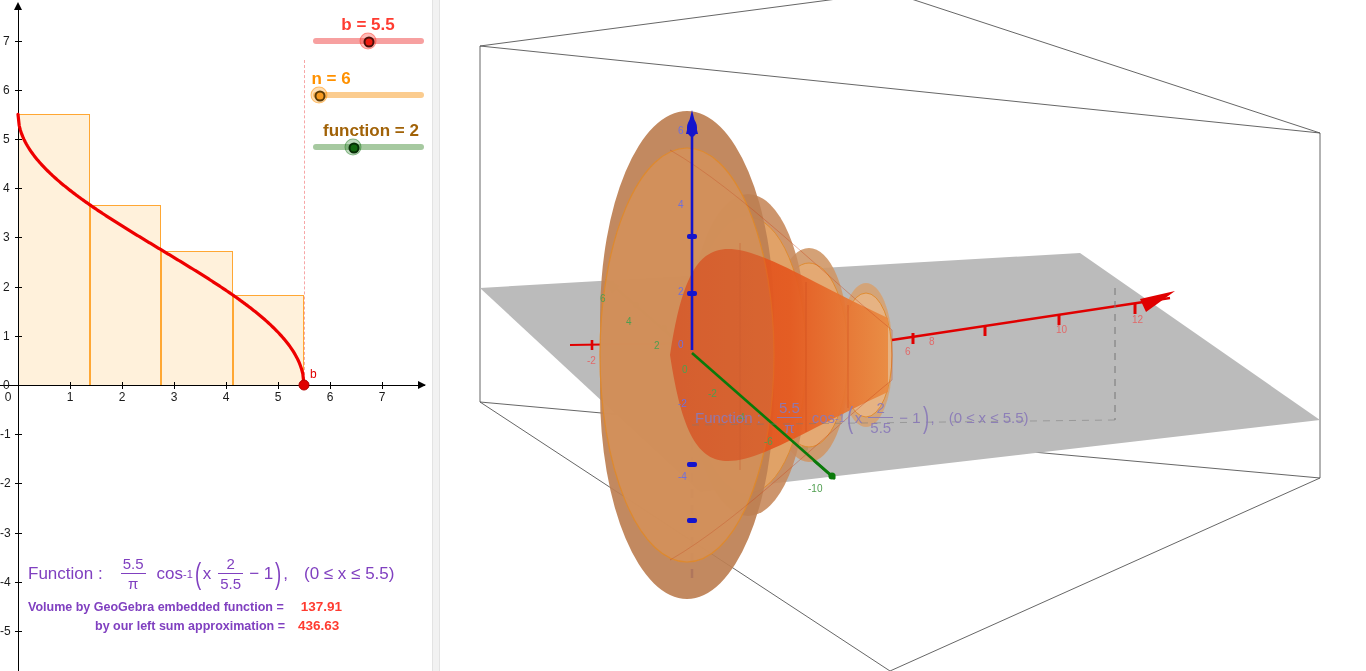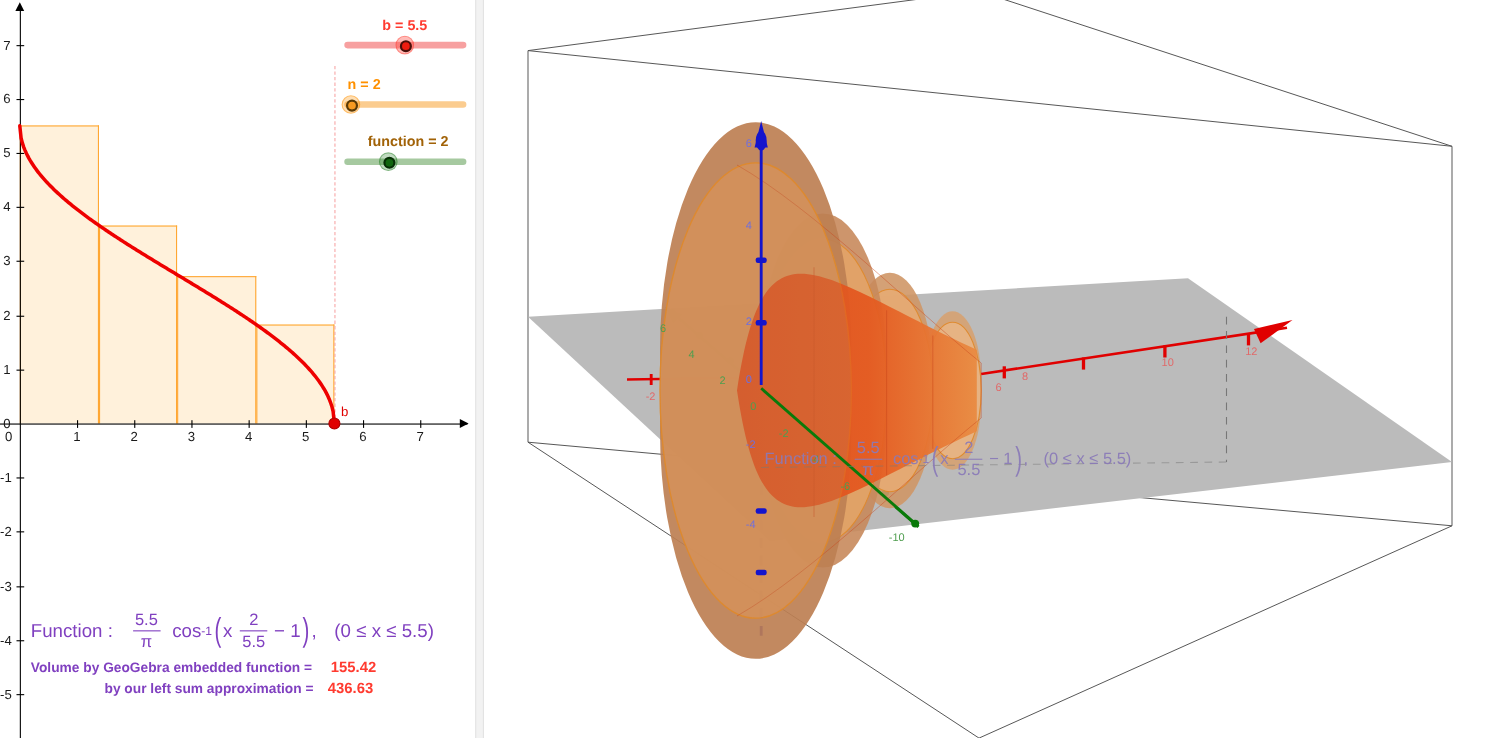--- a/index.html
+++ b/index.html
@@ -28,21 +28,21 @@
   .curve{position:absolute;left:0;top:0;width:432px;height:671px;pointer-events:none;}
 
   .ptb{position:absolute;width:9px;height:9px;border-radius:50%;background:#e00000;border:1px solid #b00000;transform:translate(-50%,-50%);}
   .ptb-lbl{position:absolute;font-size:12px;color:#e00000;}
 
   
   .slider{position:absolute;}
   .slider .track{position:absolute;left:0;top:0;height:6px;border-radius:3px;}
   .slider .knob{position:absolute;width:17px;height:17px;border-radius:50%;transform:translate(-50%,-50%);box-sizing:border-box;}
   .slider .knob .inner{position:absolute;left:3px;top:3px;width:11px;height:11px;border-radius:50%;}
-  .slider .cap{position:absolute;font-size:13px;font-weight:bold;white-space:nowrap;transform:translateX(-50%);}
+  .slider .cap{position:absolute;font-size:17px;font-weight:bold;white-space:nowrap;transform:translateX(-50%);}
 
   
   .ftext{position:absolute;color:#8040c0;font-size:17px;white-space:nowrap;display:flex;align-items:center;}
   .frac{display:inline-flex;flex-direction:column;align-items:center;vertical-align:middle;line-height:1;margin:0 4px;font-size:15px;}
   .frac .num{padding:0 2px;}
   .frac .bar{height:1px;background:#8040c0;width:100%;margin:2px 0;}
   .frac .den{padding:0 2px;}
   .paren{font-size:30px;font-weight:300;display:inline-block;transform:scaleX(.62);}
   .sup{font-size:11px;vertical-align:super;}
 
@@ -127,21 +127,21 @@
 
     <div class="slider" style="left:313px;top:38px;width:111px;">
       <div class="cap" style="left:55px;top:-23px;color:#ff3b30;">b = 5.5</div>
       <div class="track" style="width:111px;background:#f7a0a0;"></div>
       <div class="knob" style="left:55px;top:3px;background:rgba(255,59,48,.35);border:1px solid rgba(255,59,48,.4);">
         <div class="inner" style="background:#ee1c10;border:2px solid #4a0f0a;box-sizing:border-box;"></div>
       </div>
     </div>
 
     <div class="slider" style="left:313px;top:92px;width:111px;">
-      <div class="cap" style="left:18px;top:-23px;color:#ff9100;">n = 2</div>
+      <div class="cap" style="left:18px;top:-23px;color:#ff9100;">n = 6</div>
       <div class="track" style="width:111px;background:#fbcc8f;"></div>
       <div class="knob" style="left:6px;top:3px;background:rgba(255,145,0,.3);border:1px solid rgba(255,145,0,.45);">
         <div class="inner" style="background:#f79a21;border:2px solid #5a3a06;box-sizing:border-box;"></div>
       </div>
     </div>
 
     <div class="slider" style="left:313px;top:144px;width:111px;">
       <div class="cap" style="left:58px;top:-23px;color:#a16207;">function = 2</div>
       <div class="track" style="width:111px;background:#a6c9a0;"></div>
       <div class="knob" style="left:40px;top:3px;background:rgba(30,122,30,.28);border:1px solid rgba(30,122,30,.4);">
@@ -170,21 +170,21 @@
       <span style="margin-left:2px;">− 1</span>
       <span class="paren">)</span>
       <span>,</span>
       <span style="display:inline-block;width:16px;"></span>
       <span>(0 ≤ x ≤ 5.5)</span>
     </div>
 
     <div class="vol-line" style="left:28px;top:599px;">
       <span>Volume by GeoGebra embedded function =</span>
       <span style="display:inline-block;width:10px;"></span>
-      <span class="vol-val">155.42</span>
+      <span class="vol-val">137.91</span>
     </div>
     <div class="vol-line" style="left:95px;top:618px;">
       <span>by our left sum approximation =</span>
       <span style="display:inline-block;width:6px;"></span>
       <span class="vol-val">436.63</span>
     </div>
   </div>
 
   <div class="divider"></div>
 

